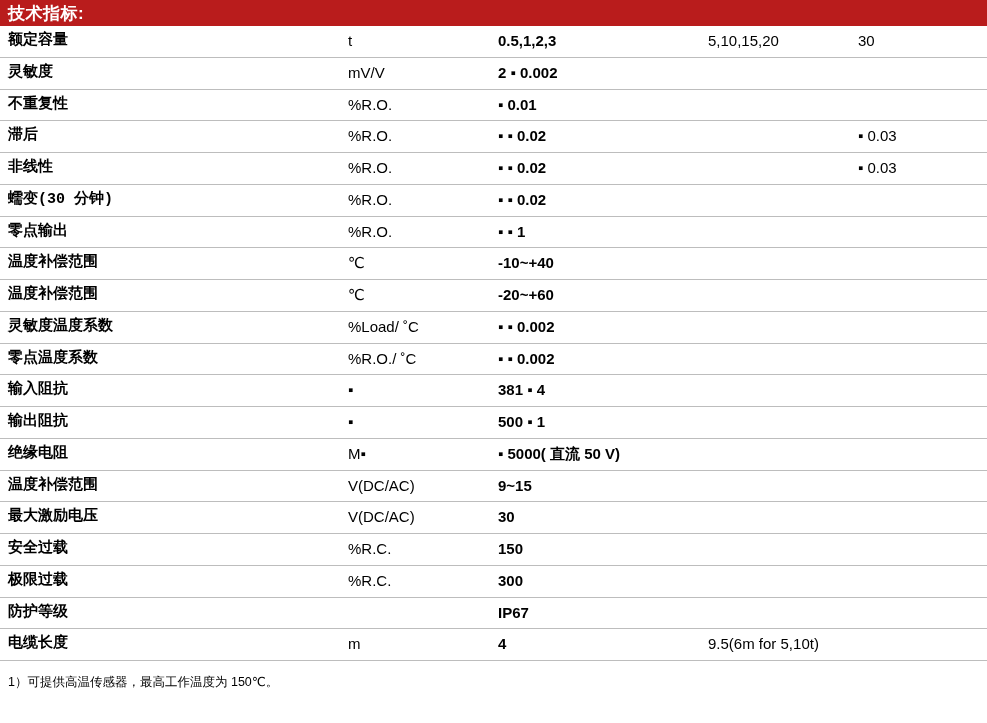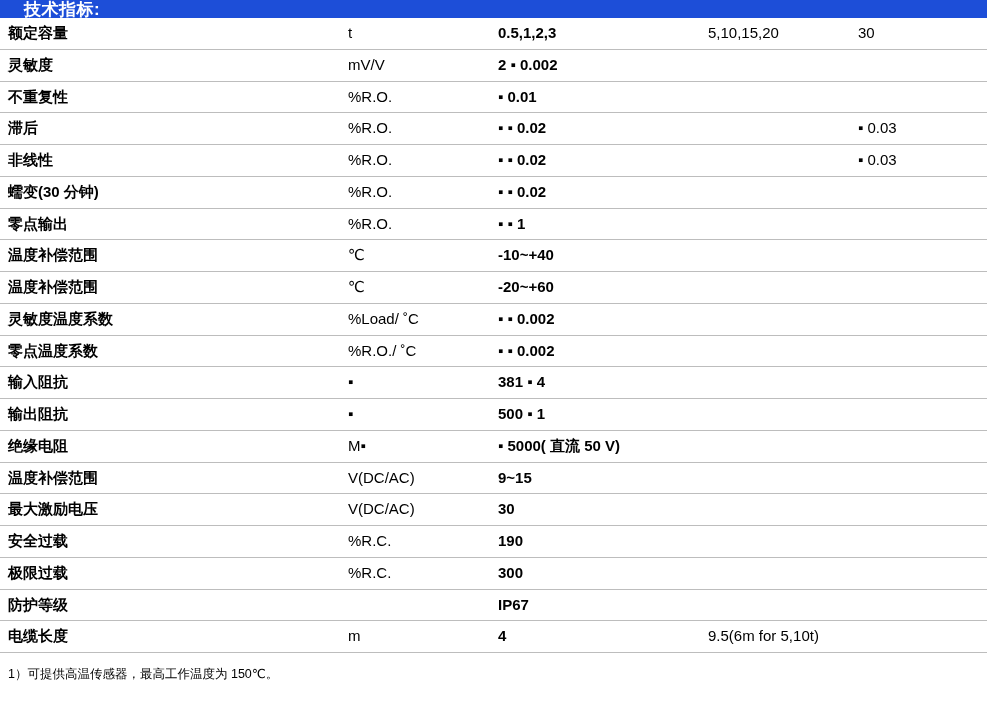--- a/index.html
+++ b/index.html
@@ -16,26 +16,26 @@
   }
   .sheet {
     position: relative;
     width: 987px;
     height: 723px;
     box-sizing: border-box;
   }
 
   
   .header-bar {
-    background: #1d4ed8;
+    background: #b91c1c;
     color: #ffffff;
-    height: 18px;
+    height: 26px;
     display: flex;
     align-items: center;
-    padding: 0 0 0 24px;
+    padding: 0 0 0 8px;
     box-sizing: border-box;
   }
   .header-title {
     font-size: 17px;
     font-weight: bold;
     letter-spacing: 0.5px;
     line-height: 1;
   }
 
   
@@ -55,20 +55,21 @@
     padding: 6px 0 6px 0;
     vertical-align: middle;
     line-height: 1.25;
     white-space: nowrap;
     overflow: hidden;
   }
   .c-param {
     width: 340px;
     padding-left: 8px !important;
     font-weight: bold;
+    font-family: Liberation Mono, monospace;
   }
   .c-unit {
     width: 150px;
   }
   .c-v1 {
     width: 210px;
     font-weight: bold;
   }
   .c-v2 {
     width: 150px;
@@ -206,21 +207,21 @@
       <tr>
         <td class="c-param">最大激励电压</td>
         <td class="c-unit">V(DC/AC)</td>
         <td class="c-v1">30</td>
         <td class="c-v2"></td>
         <td class="c-v3"></td>
       </tr>
       <tr>
         <td class="c-param">安全过载</td>
         <td class="c-unit">%R.C.</td>
-        <td class="c-v1">190</td>
+        <td class="c-v1">150</td>
         <td class="c-v2"></td>
         <td class="c-v3"></td>
       </tr>
       <tr>
         <td class="c-param">极限过载</td>
         <td class="c-unit">%R.C.</td>
         <td class="c-v1">300</td>
         <td class="c-v2"></td>
         <td class="c-v3"></td>
       </tr>

